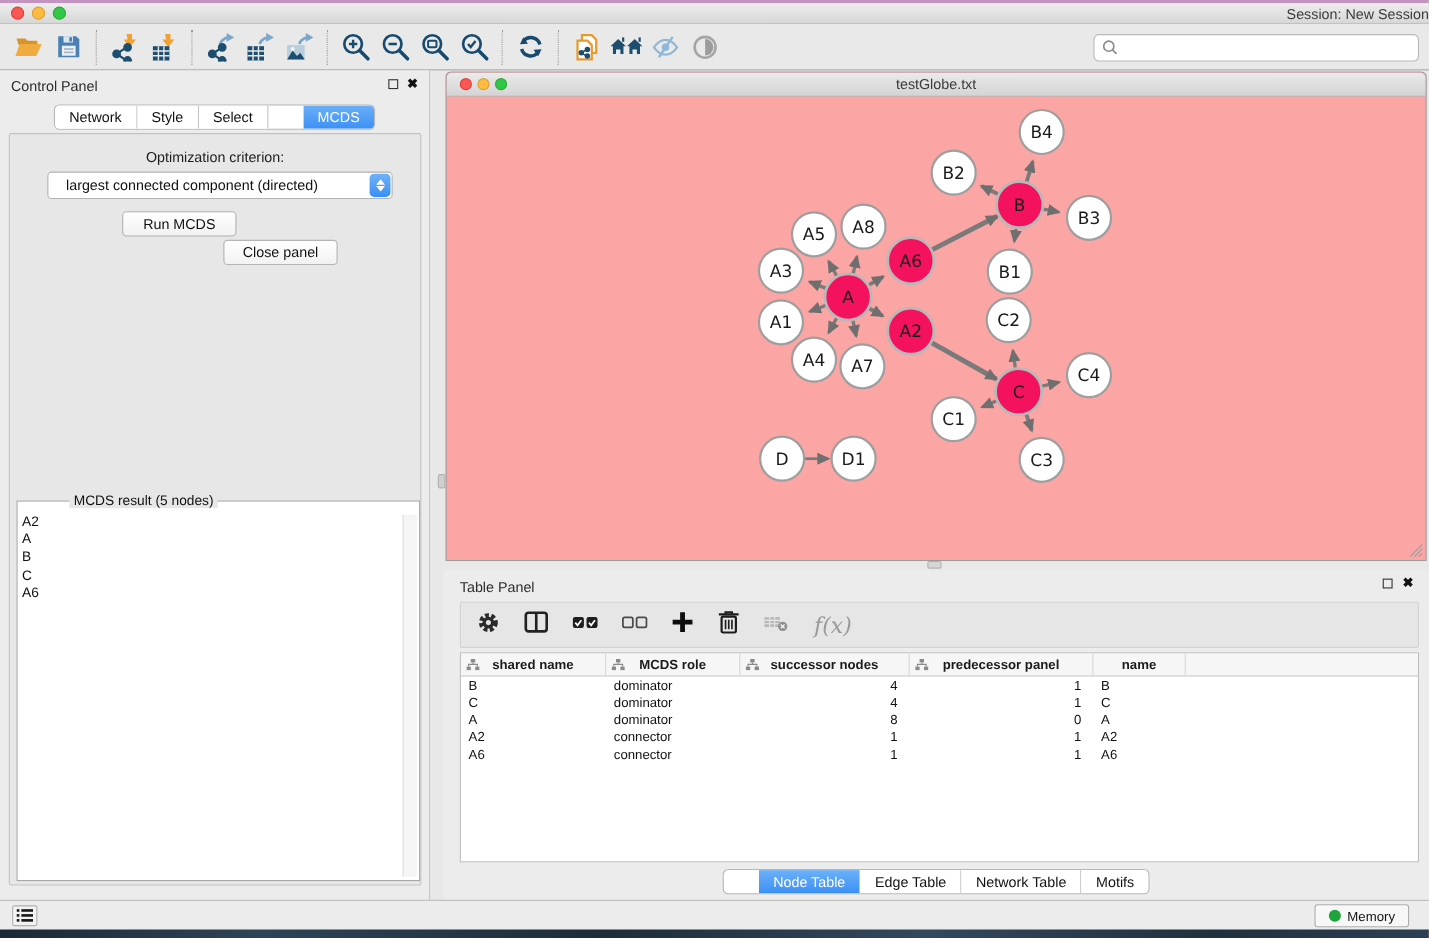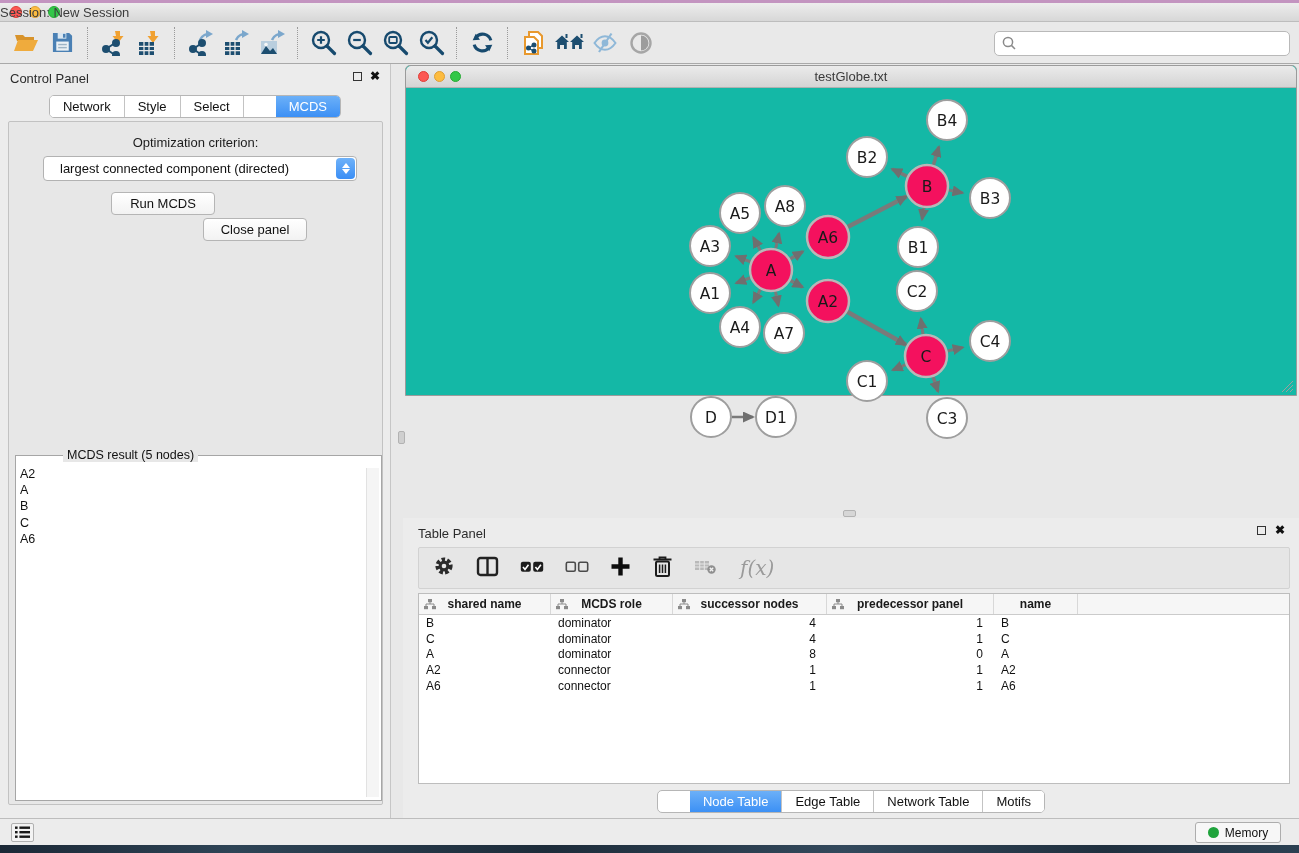--- a/index.html
+++ b/index.html
@@ -10,21 +10,21 @@
   
   #top-strip { left:0; top:0; width:1299px; height:3px; background:#c394c0; }
   #titlebar { left:0; top:3px; width:1299px; height:19px;
     background:linear-gradient(#ededed,#d7d7d7); border-bottom:1px solid #bdbdbd;
     display:flex; align-items:center; }
   .lights { display:flex; gap:7px; margin-left:10px; }
   .light { width:12px; height:12px; border-radius:50%; }
   .light.red { background:#fc5753; border:1px solid #df3e38; }
   .light.yellow { background:#fdbc40; border:1px solid #de9f34; }
   .light.green { background:#33c748; border:1px solid #27aa35; }
-  #titlebar .wtitle { position:absolute; left:0; right:0; text-align:left;
+  #titlebar .wtitle { position:absolute; left:16px; right:0; text-align:right;
     font-size:13px; color:#3c3c3c; }
 
   #toolbar { left:0; top:22px; width:1299px; height:42px; background:#e9e9e9;
     border-bottom:1px solid #a9a9a9; display:flex; align-items:center; padding-left:8px; }
   .tbtn { width:36px; height:36px; display:flex; align-items:center; justify-content:center; }
   .tsep { width:0; height:32px; border-left:1px dotted #9a9a9a; margin:0 7px; }
   #search-box { position:absolute; right:9px; top:31px; width:296px; height:25px;
     background:#fff; border:1px solid #b9b9b9; border-radius:5px;
     display:flex; align-items:center; padding-left:6px; }
   #search-box input { border:none; outline:none; flex:1; font-size:13px; background:transparent; }
@@ -64,21 +64,21 @@
   #mcds-box { position:absolute; left:6px; top:333px; width:367px; height:346px;
     background:#fff; border:1px solid #a6a6a6; }
   #mcds-title { position:absolute; left:6px; top:-8px; background:#e7e7e7; padding:0 4px;
     font-size:12.5px; color:#111;margin-left:41px; }
   #mcds-list { position:absolute; left:4px; top:10px; right:20px; bottom:4px;
     font-size:12.5px; color:#111; line-height:16.2px; overflow:hidden; }
   #mcds-scroll { position:absolute; right:2px; top:12px; bottom:3px; width:13px;
     background:#f5f5f5; border-left:1px solid #e2e2e2; }
 
   
-  #net-window { left:405px; top:65px; width:892px; height:331px; background:#14b8a6;
+  #net-window { left:405px; top:65px; width:892px; height:445px; background:#fca5a5;
     border:1px solid #9b9b9b; border-radius:5px 5px 0 0; }
   #net-titlebar { position:absolute; left:0; top:0; right:0; height:22px;
     background:linear-gradient(#ebebeb,#d4d4d4); border-bottom:1px solid #b1b1b1;
     border-radius:5px 5px 0 0; display:flex; align-items:center; }
   #net-titlebar .lights { margin-left:12px; gap:5px; }
   #net-titlebar .light { width:11px; height:11px; }
   #net-titlebar .wtitle { position:absolute; left:0; right:0; text-align:center;
     font-size:13px; color:#3a3a3a; }
   #graph-svg { position:absolute; left:0; top:22px; }
   #net-resize { position:absolute; right:2px; bottom:2px; width:13px; height:13px; }

